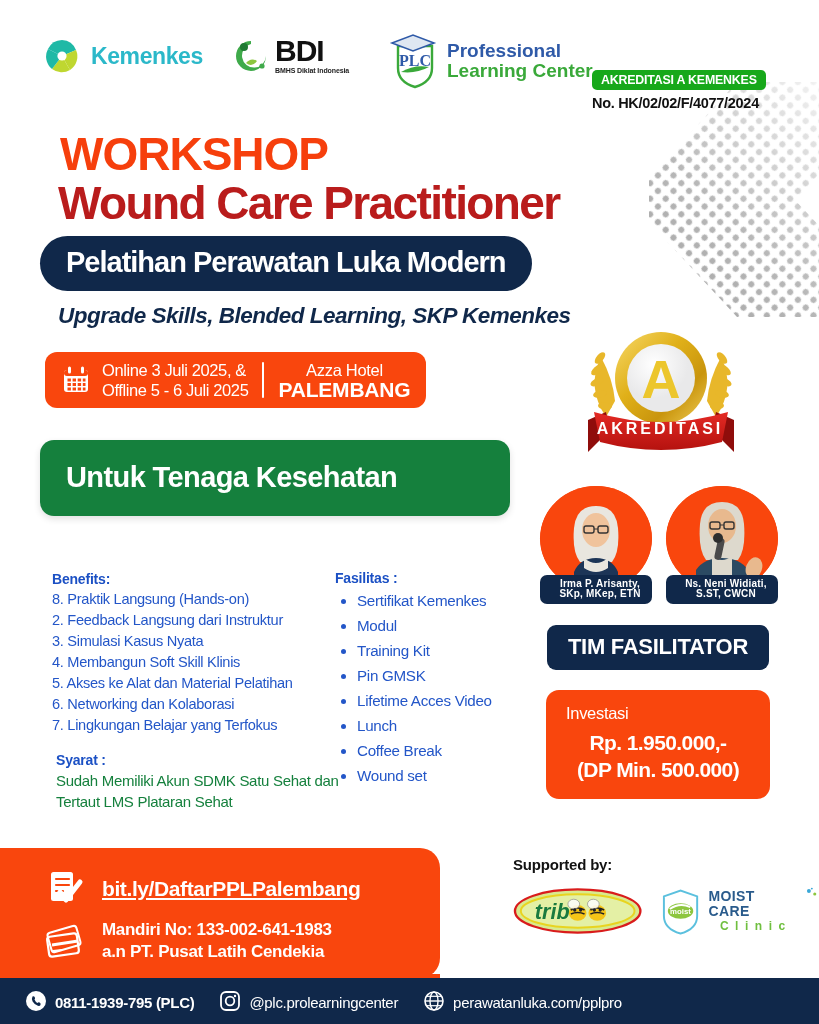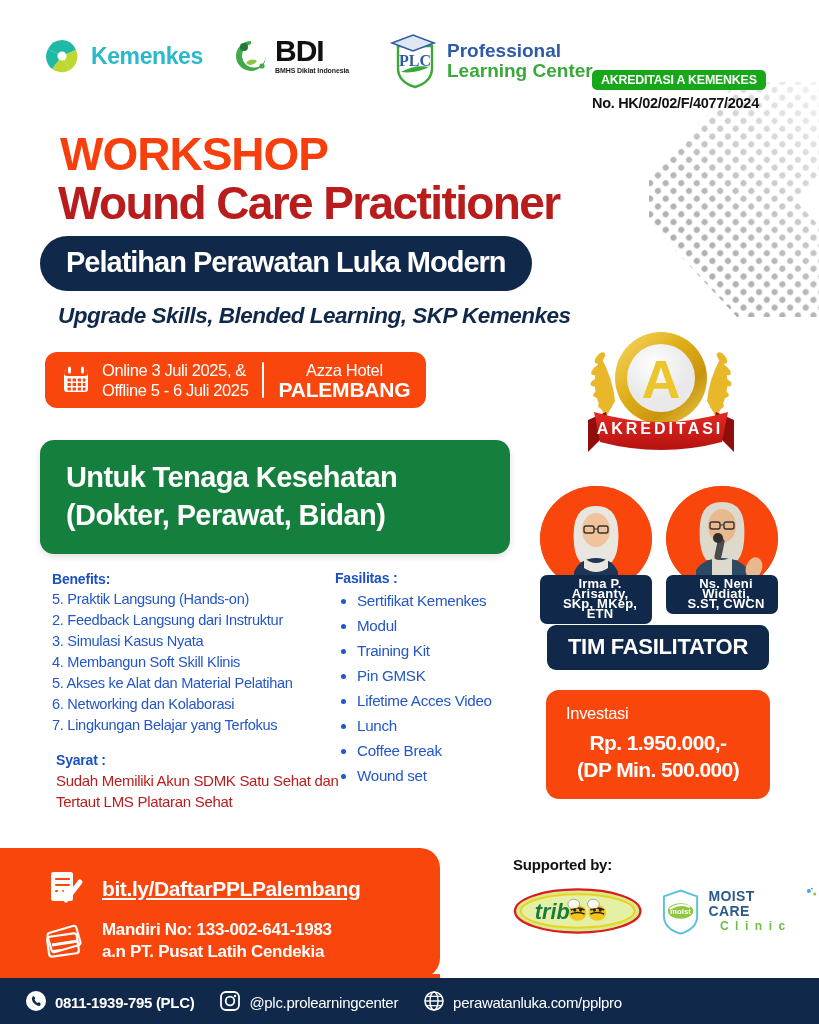--- a/index.html
+++ b/index.html
@@ -87,38 +87,38 @@
 
   
   .seal { position: absolute; left: 556px; top: 322px; width: 210px; height: 145px; }
 
   
   .benefits { position: absolute; left: 52px; top: 571px; width: 300px; }
   .list-head { font-size: 14px; font-weight: bold; color: #1b50c4; margin-bottom: 2px; letter-spacing: -0.2px; }
   .benefits li { list-style: none; font-size: 14.6px; color: #2356c8; line-height: 21px; letter-spacing: -0.3px; }
 
   .syarat { position: absolute; left: 56px; top: 752px; width: 300px; }
-  .syarat-body { font-size: 15px; color: #b91c1c; line-height: 21px; letter-spacing: -0.3px; }
+  .syarat-body { font-size: 15px; color: #15803d; line-height: 21px; letter-spacing: -0.3px; }
 
   .fasilitas { position: absolute; left: 335px; top: 570px; width: 220px; }
   .fasilitas ul { margin-left: 22px; }
   .fasilitas li { font-size: 15.2px; color: #2356c8; line-height: 25px; letter-spacing: -0.3px; }
   .fasilitas li::marker { font-size: 16px; }
 
   
   .fac-wrap { position: absolute; left: 540px; top: 486px; display: flex; gap: 14px; }
   .fac { width: 112px; }
   .fac-photo {
     width: 112px; height: 105px; border-radius: 50%;
     background: #f9460d; position: relative; overflow: hidden;
   }
   .fac-name {
     position: relative; margin-top: -16px; background: #10284a; color: #fff;
     border-radius: 7px; padding: 4px 3px 5px 11px; text-align: center;
-    font-size: 13px; font-weight: bold; line-height: 10px; letter-spacing: .2px;
+    font-size: 10px; font-weight: bold; line-height: 10px; letter-spacing: .2px;
   }
   .tim-fas {
     position: absolute; left: 547px; top: 625px; width: 222px;
     background: #10284a; color: #fff; border-radius: 9px;
     text-align: center; padding: 9px 0 10px 0;
     font-size: 22px; font-weight: bold; letter-spacing: -0.3px;
   }
   .invest {
     position: absolute; left: 546px; top: 690px; width: 224px;
     background: #f9460d; border-radius: 13px; color: #fff;
@@ -260,21 +260,20 @@
     </div>
     <div class="date-div"></div>
     <div class="venue">
       <div class="venue-l1">Azza Hotel</div>
       <div class="venue-l2">PALEMBANG</div>
     </div>
   </div>
 
   <div class="audience">
     <div>Untuk Tenaga Kesehatan</div>
-    <div>(Dokter, Perawat, Bidan)</div>
   </div>
 
   <svg class="seal" viewBox="0 0 210 145">
     <defs>
       <linearGradient id="goldg" x1="0" y1="0" x2="1" y2="1">
         <stop offset="0%" stop-color="#f7d96a"></stop>
           <stop offset="40%" stop-color="#e0b019"></stop>
         <stop offset="70%" stop-color="#c9950d"></stop>
           <stop offset="100%" stop-color="#f2cf57"></stop>
       </linearGradient>
@@ -311,21 +310,21 @@
     <text x="105" y="76" font-family="Liberation Sans, sans-serif" font-size="54" font-weight="bold" fill="#ecc62c" text-anchor="middle">A</text>
     <path d="M32 98 l18 -8 l4 18 l-22 22 z" fill="#8f0d0b"></path>
     <path d="M178 98 l-18 -8 l-4 18 l22 22 z" fill="#8f0d0b"></path>
     <path d="M38 90 q67 20 134 0 l-6 30 q-61 16 -122 0 z" fill="url(#redg)"></path>
     <text x="104" y="112" font-family="Liberation Sans, sans-serif" font-size="16" font-weight="bold" fill="#fff" letter-spacing="3" text-anchor="middle">AKREDITASI</text>
   </svg>
 
   <div class="benefits">
     <div class="list-head">Benefits:</div>
     <ul>
-      <li>5. Praktik Langsung (Hands-on)</li>
+      <li>8. Praktik Langsung (Hands-on)</li>
       <li>2. Feedback Langsung dari Instruktur</li>
       <li>3. Simulasi Kasus Nyata</li>
       <li>4. Membangun Soft Skill Klinis</li>
       <li>5. Akses ke Alat dan Material Pelatihan</li>
       <li>6. Networking dan Kolaborasi</li>
       <li>7. Lingkungan Belajar yang Terfokus</li>
     </ul>
   </div>
 
   <div class="syarat">

